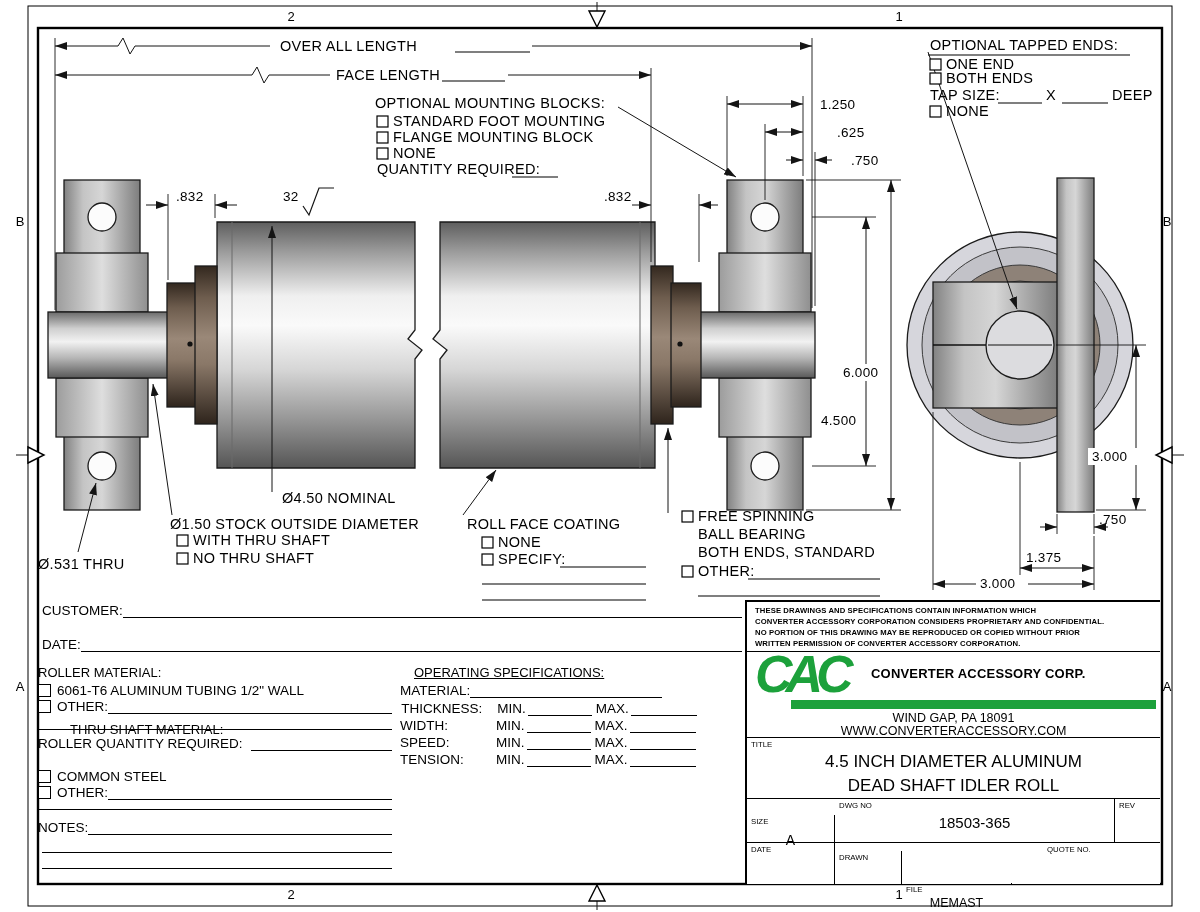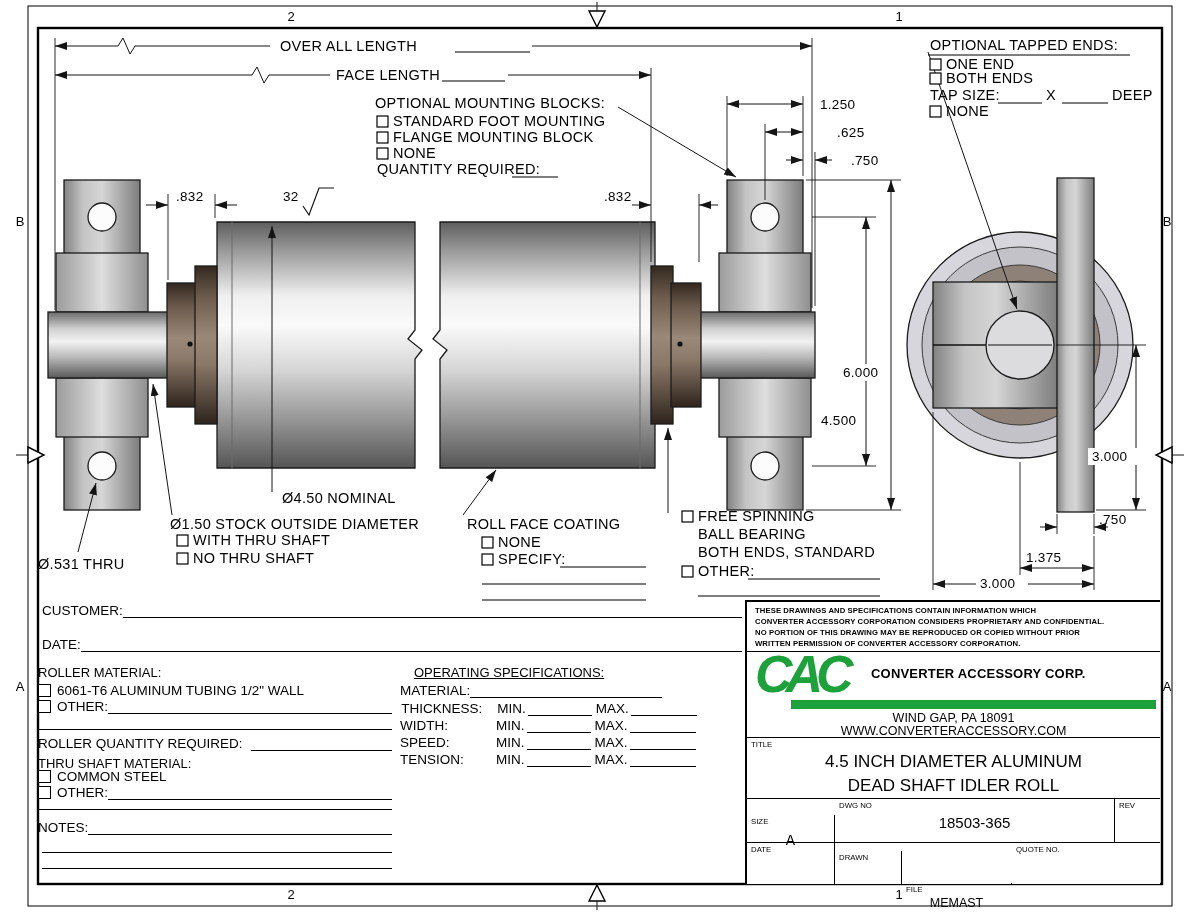--- a/index.html
+++ b/index.html
@@ -311,21 +311,21 @@
   <span class="box"></span><span>6061-T6 ALUMINUM TUBING 1/2" WALL</span>
 </div>
 <div class="ckrow" style="left:38px;top:699px;width:354px;">
   <span class="box"></span><span>OTHER:</span><span class="fill" style="align-self:flex-end;"></span>
 </div>
 
 <div class="sep" style="left:38px;top:729px;width:354px;"></div>
 <div class="row" style="left:38px;top:735px;width:354px;gap:8px;">
   <span class="lbl">ROLLER QUANTITY REQUIRED:</span><span class="fill"></span>
 </div>
-<div class="plain" style="left:38px;top:756px;">THRU SHAFT MATERIAL:</div>
+<div class="plain" style="left:38px;top:722px;padding-left:32px;">THRU SHAFT MATERIAL:</div>
 <div class="ckrow" style="left:38px;top:769px;">
   <span class="box"></span><span>COMMON STEEL</span>
 </div>
 <div class="ckrow" style="left:38px;top:785px;width:354px;">
   <span class="box"></span><span>OTHER:</span><span class="fill" style="align-self:flex-end;"></span>
 </div>
 
 <div class="sep" style="left:38px;top:809px;width:354px;"></div>
 <div class="row" style="left:38px;top:819px;width:354px;">
   <span class="lbl">NOTES:</span><span class="fill"></span>
@@ -386,19 +386,19 @@
     <div class="cell" style="width:88px;">
       <div class="cl">DATE</div>
     </div>
     <div class="cell" style="width:67px;margin-top:8px;">
       <div class="cl">DRAWN</div>
     </div>
     <div class="cell" style="width:110px;margin-top:40px;">
       <div class="cl">FILE</div>
       <div class="cval" style="font-size:12.5px;margin-top:2px;">MEMAST</div>
     </div>
-    <div class="cell" style="flex:1;">
+    <div class="cell" style="flex:1;margin-left:31px;">
       <div class="cl">QUOTE NO.</div>
     </div>
   </div>
 </div>
 
 </div>
 
 </body></html>

